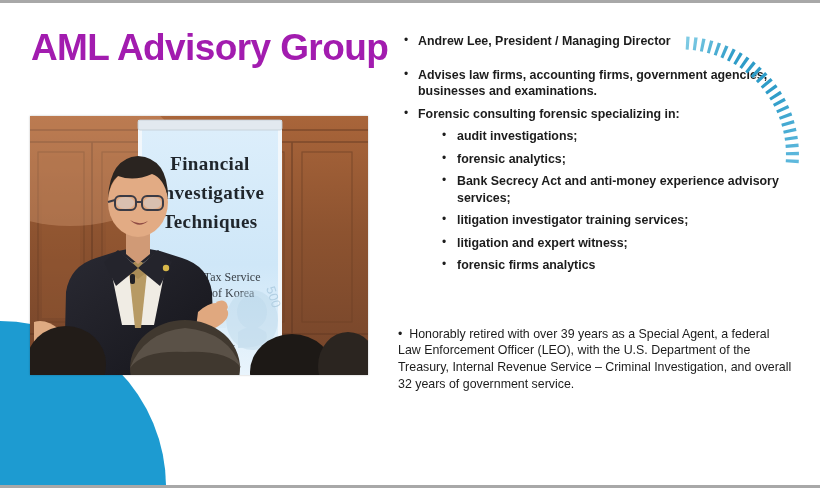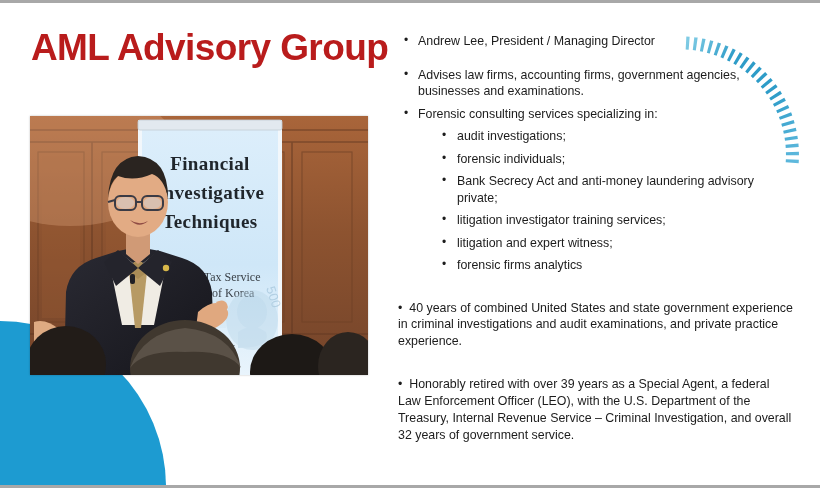--- a/index.html
+++ b/index.html
@@ -45,21 +45,21 @@
   }
 
   
   .title {
     position: absolute;
     left: 31px;
     top: 24px;
     font-size: 37px;
     font-weight: bold;
     letter-spacing: -0.6px;
-    color: #b91c1c;
+    color: #a21caf;
     white-space: nowrap;
     z-index: 3;
   }
 
   
   .photo {
     position: absolute;
     left: 30px;
     top: 113px;
     width: 338px;
@@ -87,21 +87,21 @@
     font-size: 12.4px;
     line-height: 1.33;
   }
   .b-row .dot {
     flex: 0 0 auto;
     width: 14px;
     font-size: 12px;
     line-height: 1.33;
     text-align: left;
   }
-  .b-row .txt { flex: 1 1 auto; }
+  .b-row .txt { flex: 1 1 auto; font-weight: bold; }
 
   .lvl1 { margin-left: 6px; }
   .lvl2 { margin-left: 44px; }
   .lvl2 .dot { width: 15px; }
 
   .gap-lg { height: 17px; }
   .gap-md { height: 9px; }
   .gap-sm { height: 6px; }
 
   
@@ -275,40 +275,40 @@
 
     <div class="b-row lvl1">
       <span class="dot">•</span>
       <span class="txt">Advises law firms, accounting firms, government agencies, businesses and examinations.</span>
     </div>
 
     <div class="gap-sm"></div>
 
     <div class="b-row lvl1">
       <span class="dot">•</span>
-      <span class="txt">Forensic consulting services specializing in:</span>
+      <span class="txt">Forensic consulting forensic specializing in:</span>
     </div>
 
     <div class="gap-sm"></div>
 
     <div class="b-row lvl2">
       <span class="dot">•</span>
       <span class="txt">audit investigations;</span>
     </div>
     <div class="gap-sm"></div>
 
     <div class="b-row lvl2">
       <span class="dot">•</span>
-      <span class="txt">forensic individuals;</span>
-    </div>
-    <div class="gap-sm"></div>
-
-    <div class="b-row lvl2">
-      <span class="dot">•</span>
-      <span class="txt">Bank Secrecy Act and anti-money laundering advisory private;</span>
+      <span class="txt">forensic analytics;</span>
+    </div>
+    <div class="gap-sm"></div>
+
+    <div class="b-row lvl2">
+      <span class="dot">•</span>
+      <span class="txt">Bank Secrecy Act and anti-money experience advisory services;</span>
     </div>
     <div class="gap-sm"></div>
 
     <div class="b-row lvl2">
       <span class="dot">•</span>
       <span class="txt">litigation investigator training services;</span>
     </div>
     <div class="gap-sm"></div>
 
     <div class="b-row lvl2">
@@ -318,23 +318,20 @@
     <div class="gap-sm"></div>
 
     <div class="b-row lvl2">
       <span class="dot">•</span>
       <span class="txt">forensic firms analytics</span>
     </div>
 
     <div class="gap-lg"></div>
     <div class="gap-md"></div>
 
-    <div class="para">
-      <span class="lead">•</span><span>&nbsp;&nbsp;</span><span>40 years of combined United States and state government experience in criminal investigations and audit examinations, and private practice experience.</span>
-    </div>
 
     <div class="gap-lg"></div>
     <div class="gap-md"></div>
 
     <div class="para">
       <span class="lead">•</span><span>&nbsp;&nbsp;</span><span>Honorably retired with over 39 years as a Special Agent, a federal Law Enforcement Officer (LEO), with the U.S. Department of the Treasury, Internal Revenue Service – Criminal Investigation, and overall 32 years of government service.</span>
     </div>
 
   </div>
 </div>

